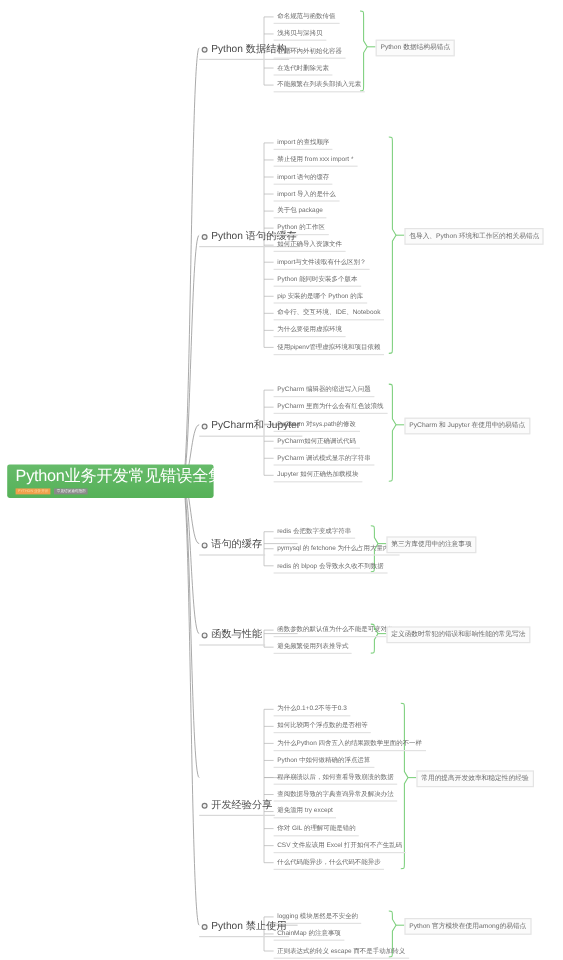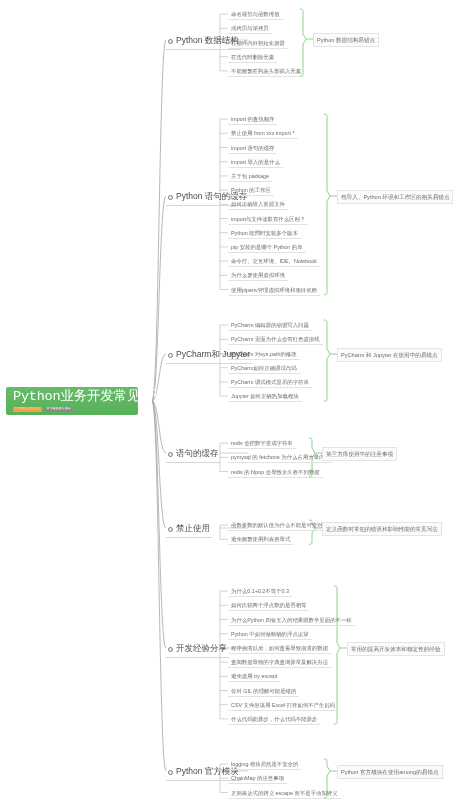--- a/index.html
+++ b/index.html
@@ -18,28 +18,27 @@
   #links {
     position: absolute; left: 0; top: 0;
     width: 469px; height: 800px;
     pointer-events: none;
   }
 
   
   .root-node {
     position: absolute;
     left: 6px; top: 387px;
-    width: 132px; height: 28px;
+    width: 172px; height: 28px;
     background: #5cb85c;
     background: linear-gradient(#66bb6a, #56b158);
     border-radius: 2px;
     color: #ffffff;
     padding: 3px 6px 2px 7px;
     line-height: 1.0;
-    font-family: Liberation Mono, monospace;
   }
   .root-title {
     font-size: 13.5px;
     letter-spacing: -0.2px;
     white-space: nowrap;
     display: block;
   }
   .root-sub {
     display: flex;
     gap: 3px;
@@ -250,42 +249,42 @@
       <div class="l1" style="left: 166px; top: 447px;">
         <span class="bullet"></span>
         <span>语句的缓存</span>
       </div>
       <div class="l2" style="left: 228px; top: 438.1px;">redis 会把数字变成字符串</div>
       <div class="l2" style="left: 228px; top: 452.3px;">pymysql 的 fetchone 为什么占用大量内存</div>
       <div class="l2" style="left: 228px; top: 466.5px;">redis 的 blpop 会导致永久收不到数据</div>
       <div class="summary" style="left: 322px; top: 447px;">第三方库使用中的注意事项</div>
       <div class="l1" style="left: 166px; top: 522px;">
         <span class="bullet"></span>
-        <span>禁止使用</span>
+        <span>函数与性能</span>
       </div>
       <div class="l2" style="left: 228px; top: 520.1px;">函数参数的默认值为什么不能是可变对象</div>
       <div class="l2" style="left: 228px; top: 534.3px;">避免频繁使用列表推导式</div>
       <div class="summary" style="left: 322px; top: 522px;">定义函数时常犯的错误和影响性能的常见写法</div>
-      <div class="l1" style="left: 166px; top: 642px;">
+      <div class="l1" style="left: 166px; top: 664px;">
         <span class="bullet"></span>
         <span>开发经验分享</span>
       </div>
       <div class="l2" style="left: 228px; top: 586.1px;">为什么0.1+0.2不等于0.3</div>
       <div class="l2" style="left: 228px; top: 600.3px;">如何比较两个浮点数的是否相等</div>
       <div class="l2" style="left: 228px; top: 614.5px;">为什么Python 四舍五入的结果跟数学里面的不一样</div>
       <div class="l2" style="left: 228px; top: 628.7px;">Python 中如何做精确的浮点运算</div>
       <div class="l2" style="left: 228px; top: 642.9px;">程序崩溃以后，如何查看导致崩溃的数据</div>
       <div class="l2" style="left: 228px; top: 657.1px;">查阅数据导致的字典查询异常及解决办法</div>
       <div class="l2" style="left: 228px; top: 671.3px;">避免滥用 try except</div>
       <div class="l2" style="left: 228px; top: 685.5px;">你对 GIL 的理解可能是错的</div>
       <div class="l2" style="left: 228px; top: 699.7px;">CSV 文件应该用 Excel 打开如何不产生乱码</div>
       <div class="l2" style="left: 228px; top: 713.9px;">什么代码能异步，什么代码不能异步</div>
       <div class="summary" style="left: 347px; top: 642px;">常用的提高开发效率和稳定性的经验</div>
       <div class="l1" style="left: 166px; top: 765px;">
         <span class="bullet"></span>
-        <span>Python 官方模块</span>
+        <span>Python 禁止使用</span>
       </div>
       <div class="l2" style="left: 228px; top: 759.1px;">logging 模块居然是不安全的</div>
       <div class="l2" style="left: 228px; top: 773.3px;">ChainMap 的注意事项</div>
       <div class="l2" style="left: 228px; top: 787.5px;">正则表达式的转义 escape 而不是手动加转义</div>
       <div class="summary" style="left: 337px; top: 765px;">Python 官方模块在使用among的易错点</div>
     </div>
 </div>
 
 </body></html>

